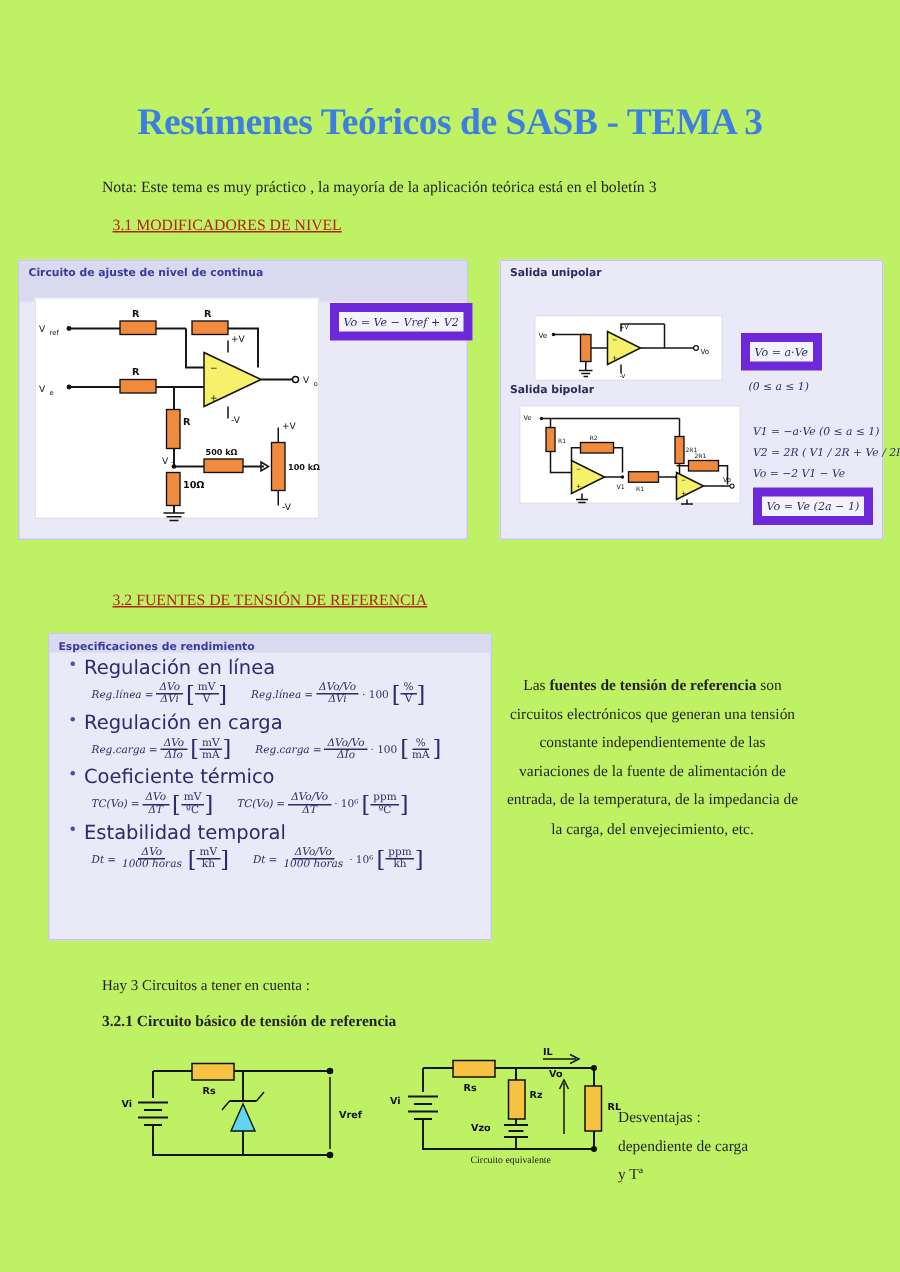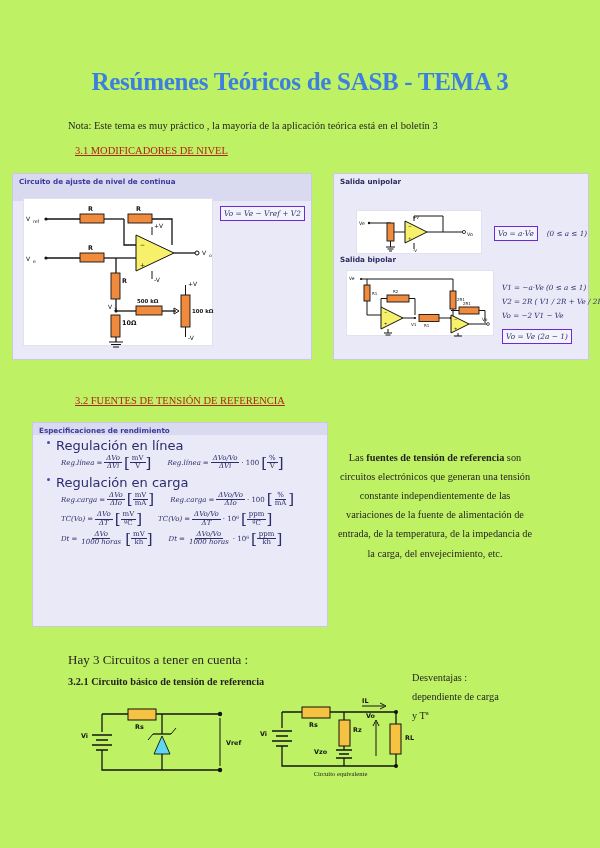--- a/index.html
+++ b/index.html
@@ -87,21 +87,21 @@
     box-sizing: border-box;
     position: relative;
   }
 
   
   #panel1 { left: 12px; top: 173px; width: 300px; height: 187px; }
   #panel1 .panel-band { height: 27px; }
   #p1-circuit { position: absolute; left: 10px; top: 24px; width: 190px; height: 148px; }
   #p1-right { position: absolute; left: 207px; top: 28px; width: 88px; height: 120px; }
   .formula-box {
-    border: 1px solid #6d28d9;
+    border: 6px solid #6d28d9;
     background: #f3f3fb;
     font-family: "DejaVu Serif", serif;
     font-style: italic;
     font-size: 7.4px;
     color: #2c2c6a;
     padding: 2px 3px;
     display: inline-block;
     white-space: nowrap;
   }
   .formula-plain {
@@ -214,31 +214,31 @@
     line-height: 1.85;
     color: #231f20;
     text-align: center;
   }
   .para b { font-weight: bold; }
 
   
   .hay {
     position: absolute;
     left: 68px; top: 652px;
-    font-size: 13px;
+    font-size: 10px;
   }
   .sub321 {
     position: absolute;
     left: 68px; top: 676px;
     font-size: 10.3px;
     font-weight: bold;
   }
   .desv {
     position: absolute;
-    left: 412px; top: 668px;
+    left: 412px; top: 736px;
     font-size: 10.3px;
     line-height: 1.85;
   }
 
   
   .cs { position: absolute; }
   #cs1 { left: 80px; top: 702px; width: 175px; height: 80px; }
   #cs2 { left: 258px; top: 700px; width: 165px; height: 88px; }
   .cap-eq {
     position: absolute;
@@ -519,20 +519,21 @@
                   <span class="num">%</span>
                   <span class="den">mA</span>
                 </span>
                 <span class="br">]</span>
               </span>
           </span>
         </div>
       </li>
 
       <li>
+        <div class="spec-label">Coeficiente térmico</div>
         <div class="eqrow">
           <span class="eq">
             <span class="nm">TC(Vo)</span>
             <span>=</span>
             <span class="frac">
                 <span class="num">ΔVo</span>
                 <span class="den">ΔT</span>
               </span>
             <span class="units">
                 <span class="bl">[</span>
@@ -557,20 +558,21 @@
                   <span class="num">ppm</span>
                   <span class="den">ºC</span>
                 </span>
                 <span class="br">]</span>
               </span>
           </span>
         </div>
       </li>
 
       <li>
+        <div class="spec-label">Estabilidad temporal</div>
         <div class="eqrow">
           <span class="eq">
             <span class="nm">Dt</span>
             <span>=</span>
             <span class="frac">
                 <span class="num">ΔVo</span>
                 <span class="den">1000 horas</span>
               </span>
             <span class="units">
                 <span class="bl">[</span>

